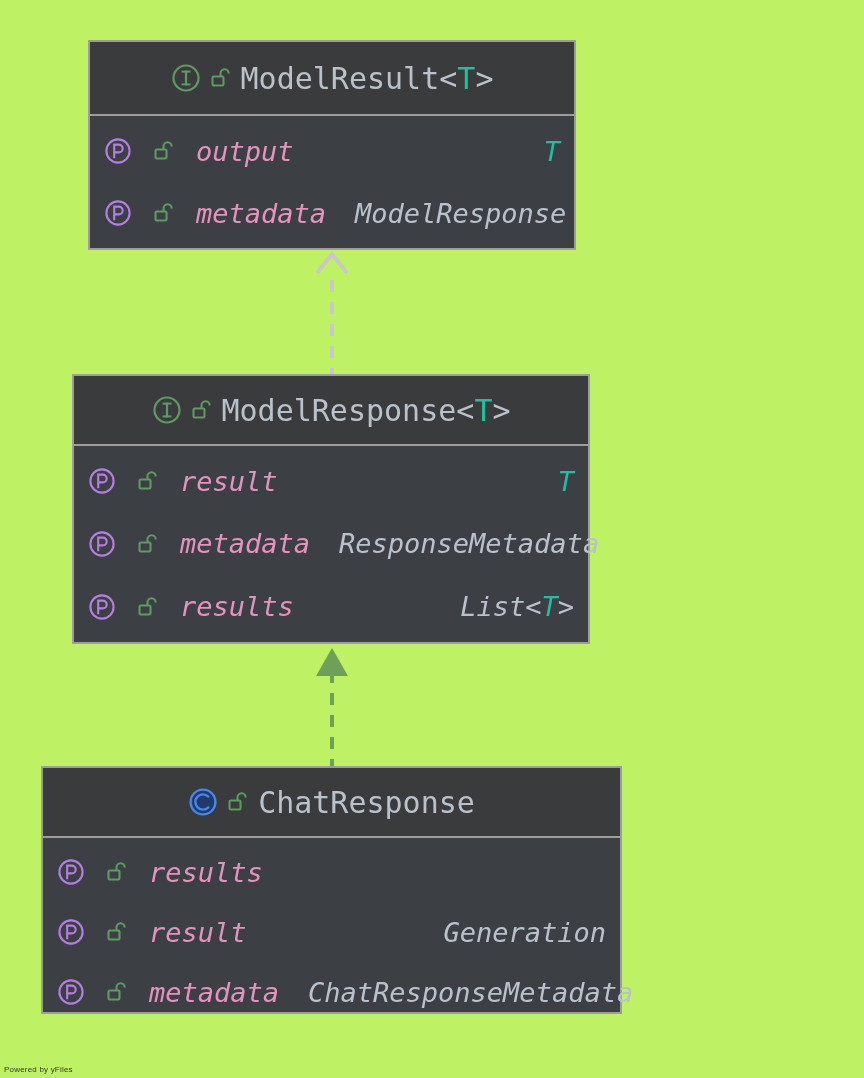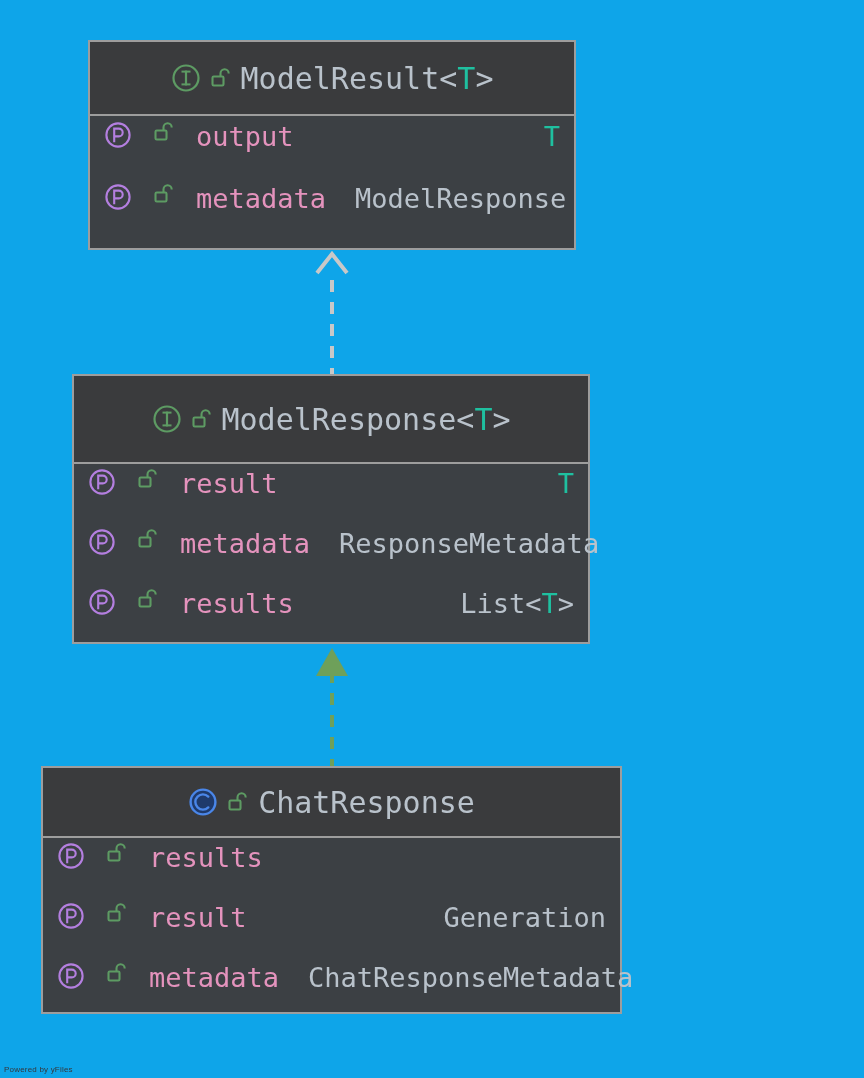--- a/index.html
+++ b/index.html
@@ -11,21 +11,21 @@
     width: 864px;
     height: 1078px;
     position: relative;
     overflow: hidden;
     font-family: "DejaVu Sans Mono", "Liberation Mono", monospace;
   }
 
   #diagram-canvas {
     position: absolute;
     inset: 0;
-    background: #0ea5e9;
+    background: #bef264;
     padding-left: 44px;
   }
 
   
   .uml-class {
     position: absolute;
     box-sizing: border-box;
     border: 2px solid #9d9d9d;
     background: #3c4044;
     display: flex;
@@ -59,24 +59,26 @@
   .uml-body {
     flex: 1 1 auto;
     display: flex;
     flex-direction: column;
     justify-content: space-around;
     padding: 4px 0;
   }
 
   .uml-row {
     display: flex;
+    align-items: center;
     gap: 21px;
     padding: 0 14px 0 14px;
     height: 60px;
     white-space: nowrap;
+    font-style: italic;
   }
 
   .row-name {
     font-size: 27px;
     color: #e493bd;
   }
   .row-type {
     font-size: 27px;
     color: #b9c2cb;
     margin-left: auto;
@@ -186,21 +188,21 @@
           </svg>
         </span>
         <span class="row-name">metadata</span>
         <span class="row-type adjacent"><span>ModelResponse</span><span class="tparam"></span><span></span></span>
       </div>
 
     </div>
   </div>
 
   <div class="uml-class" style="left:72px; top:374px; width:518px; height:270px;">
-    <div class="uml-header" style="height:88px;">
+    <div class="uml-header" style="height:70px;">
       <span class="icon icon-iface">
         <svg viewBox="0 0 30 30" width="30" height="30">
           <circle cx="15" cy="15" r="12.5" fill="none" stroke="#5d9b63" stroke-width="2.2"></circle>
           <rect x="10.5" y="7.6" width="9" height="2" fill="#5d9b63"></rect>
           <rect x="13.9" y="7.6" width="2.2" height="14.8" fill="#5d9b63"></rect>
           <rect x="10.5" y="20.4" width="9" height="2" fill="#5d9b63"></rect>
         </svg>
       </span>
       <span class="icon icon-lock">
         <svg viewBox="0 0 22 22" width="22" height="22">

